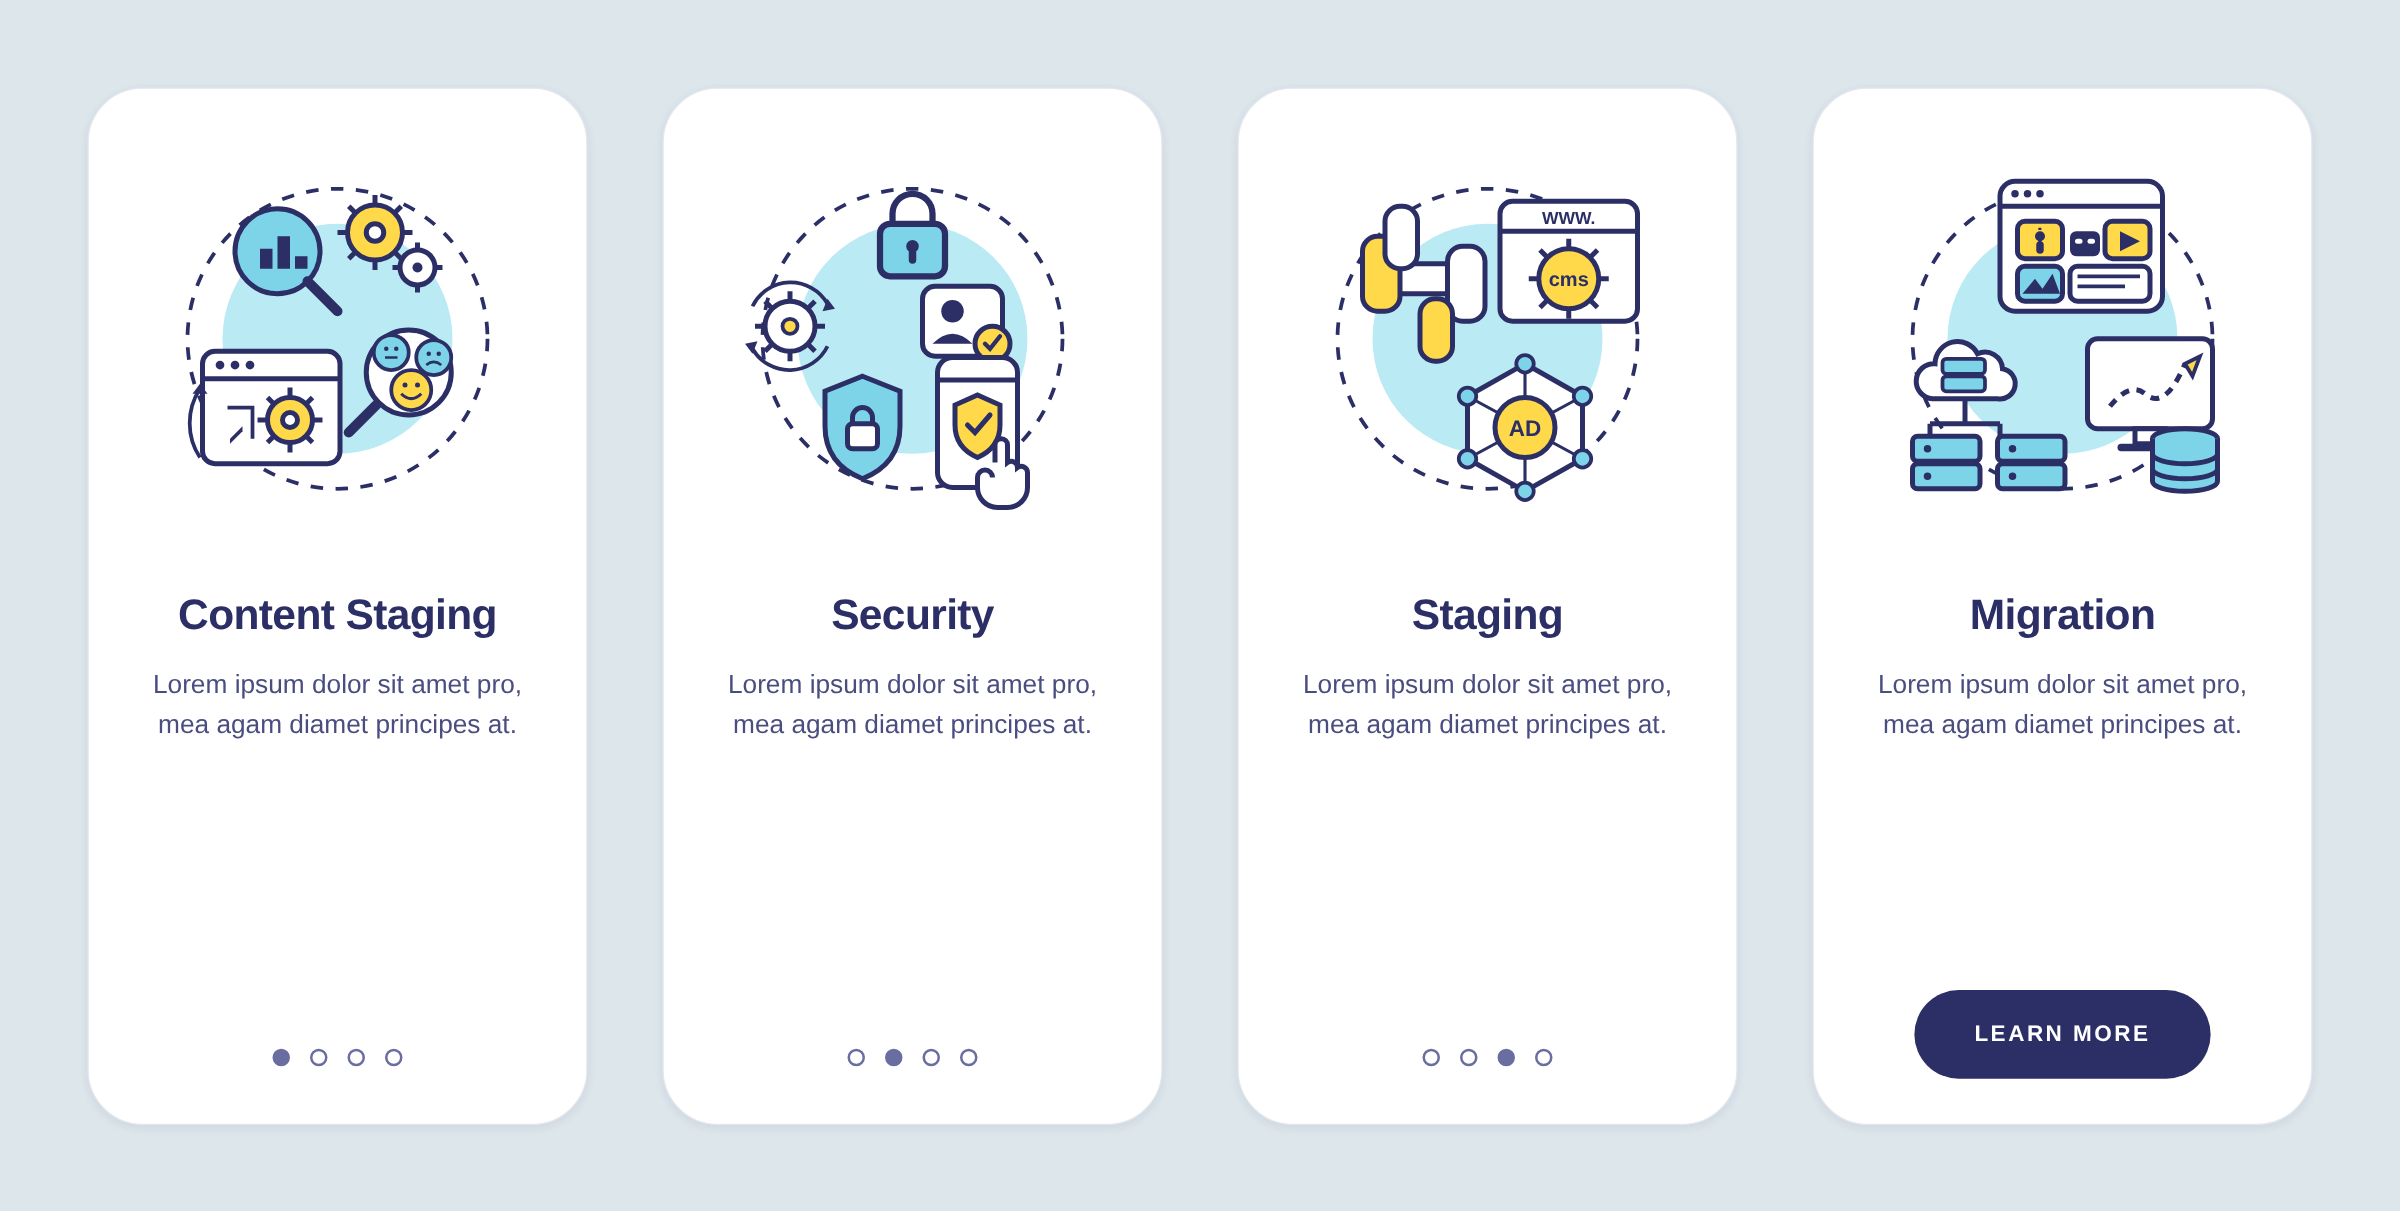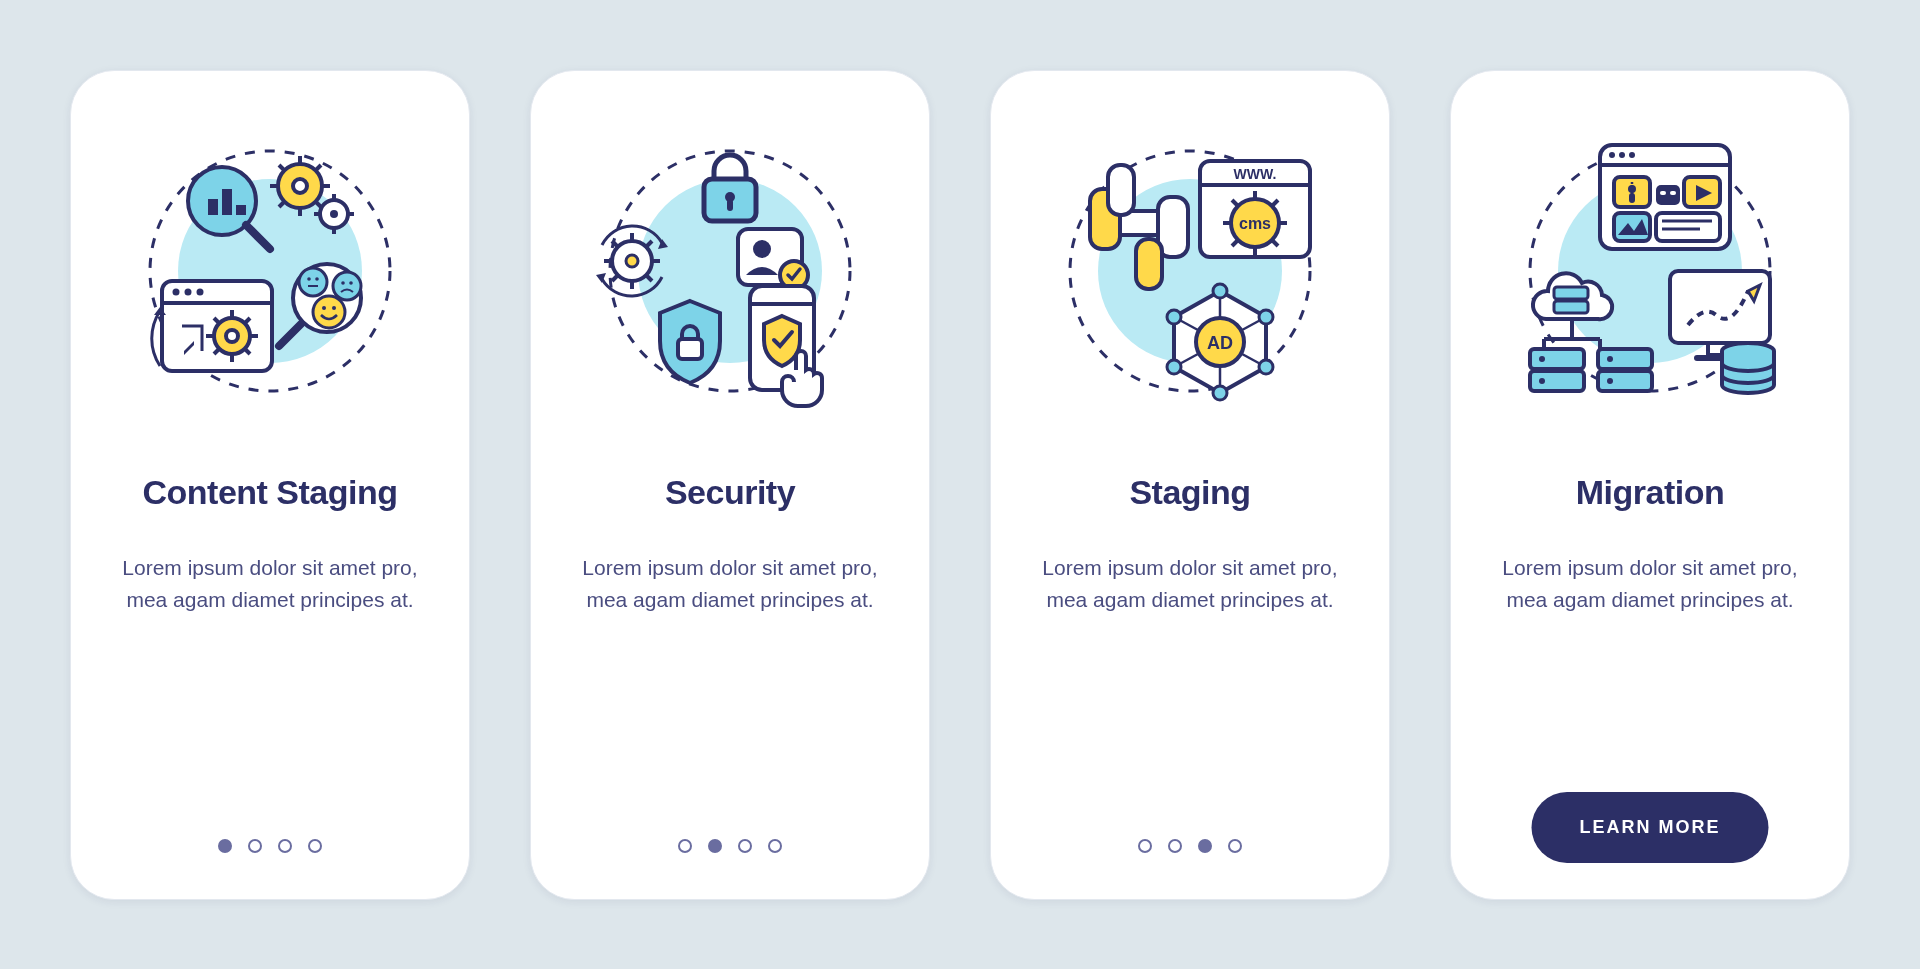--- a/index.html
+++ b/index.html
@@ -61,21 +61,21 @@
     color: var(--heading);
     text-align: center;
     margin-top: 62px;
     letter-spacing: -0.5px;
   }
   .desc {
     font-size: 21px;
     line-height: 1.55;
     color: var(--body-text);
     text-align: center;
-    margin-top: 40px;
+    margin-top: 20px;
     max-width: 320px;
   }
 
   .dots {
     position: absolute;
     bottom: 46px;
     left: 0; right: 0;
     display: flex;
     justify-content: center;
     gap: 16px;

